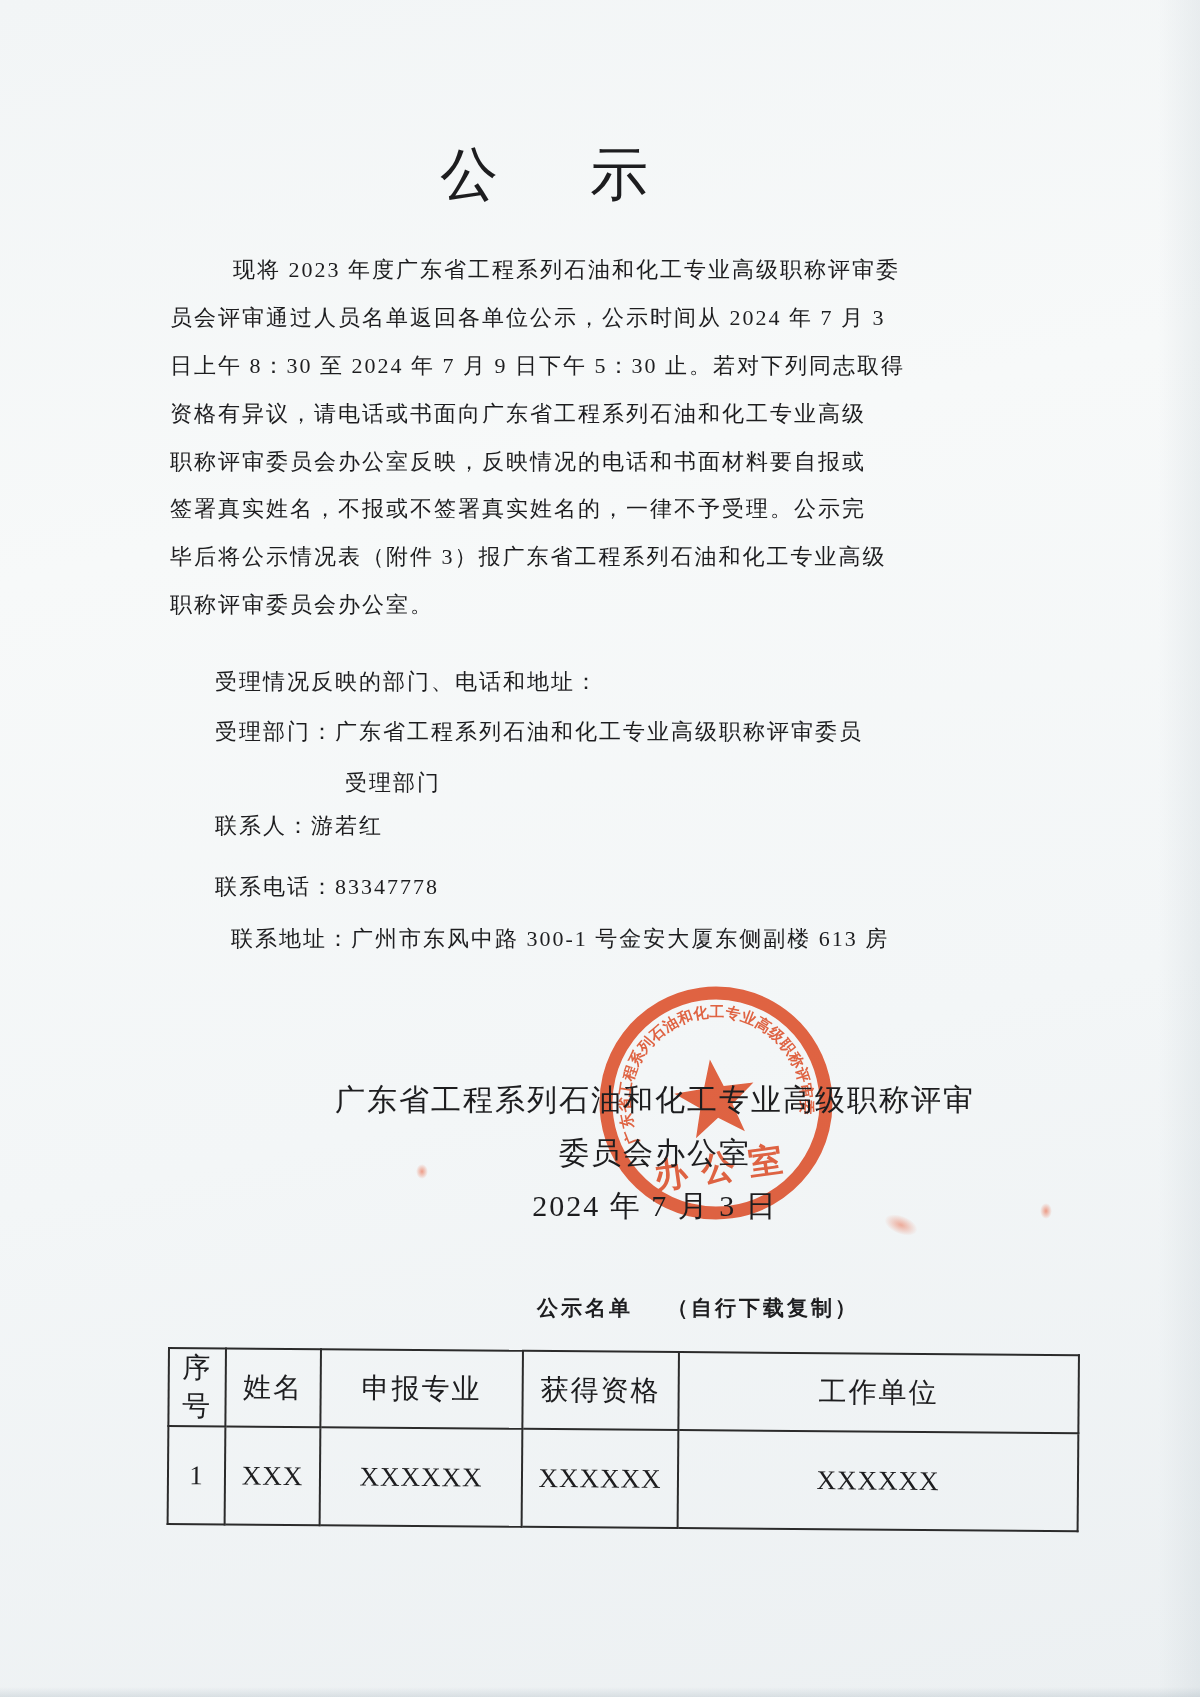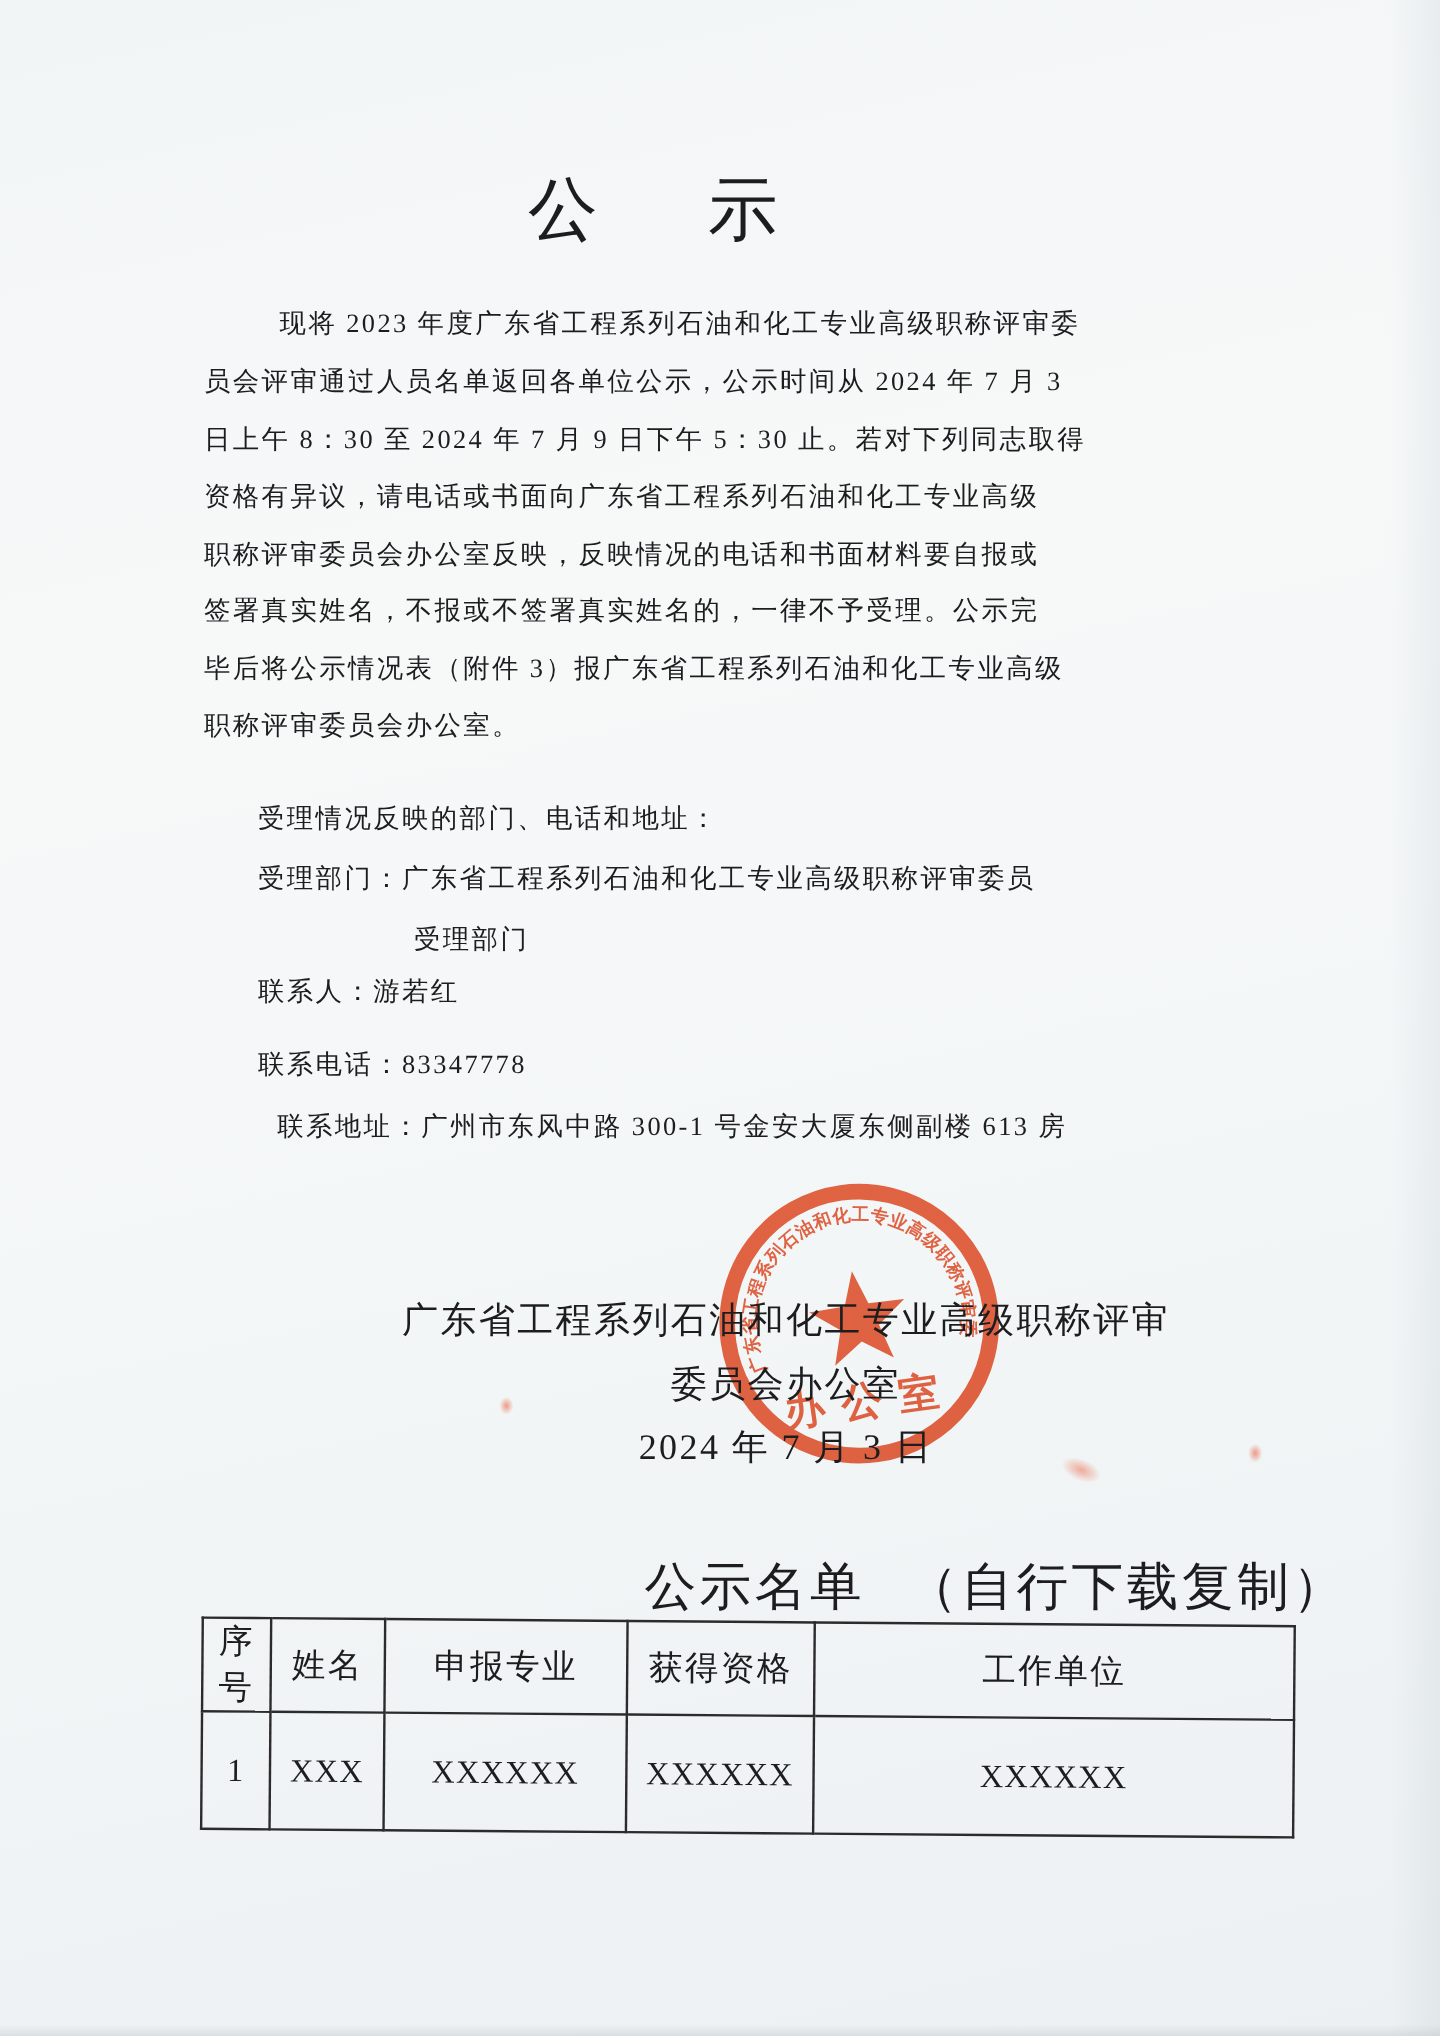--- a/index.html
+++ b/index.html
@@ -47,22 +47,22 @@
     transform:rotate(-8deg);opacity:.88;mix-blend-mode:multiply;z-index:2;}
   .seal text{font-family:"Liberation Serif","DejaVu Serif",serif;font-weight:bold;}
 
   .speck{position:absolute;border-radius:50%;z-index:1;
     background:radial-gradient(rgba(232,81,42,.55) 0%,rgba(232,81,42,0) 70%);}
   .sp1{left:416px;top:1164px;width:12px;height:15px;}
   .sp2{left:884px;top:1216px;width:34px;height:18px;transform:rotate(22deg);
     background:radial-gradient(rgba(232,81,42,.45) 0%,rgba(232,81,42,0) 72%);}
   .sp3{left:1040px;top:1203px;width:12px;height:16px;}
 
-  .roster-heading{position:absolute;left:537px;top:1294px;font-size:43px;
-    font-weight:normal;letter-spacing:3px;white-space:nowrap;}
+  .roster-heading{position:absolute;left:537px;top:1294px;font-size:21px;
+    font-weight:bold;letter-spacing:3px;white-space:nowrap;}
   .roster-heading .note{margin-left:34px;}
 
   .table-wrap{position:absolute;left:168px;top:1347px;
     transform:rotate(0.45deg);transform-origin:top left;}
   table.roster{border-collapse:collapse;table-layout:fixed;width:910px;
     background:transparent;}
   table.roster th,table.roster td{
     border:2px solid #2b2b2b;text-align:center;vertical-align:middle;
     padding:0;font-weight:normal;color:#1d1d1f;overflow:hidden;}
   table.roster th{height:66px;font-size:28px;letter-spacing:2px;}

